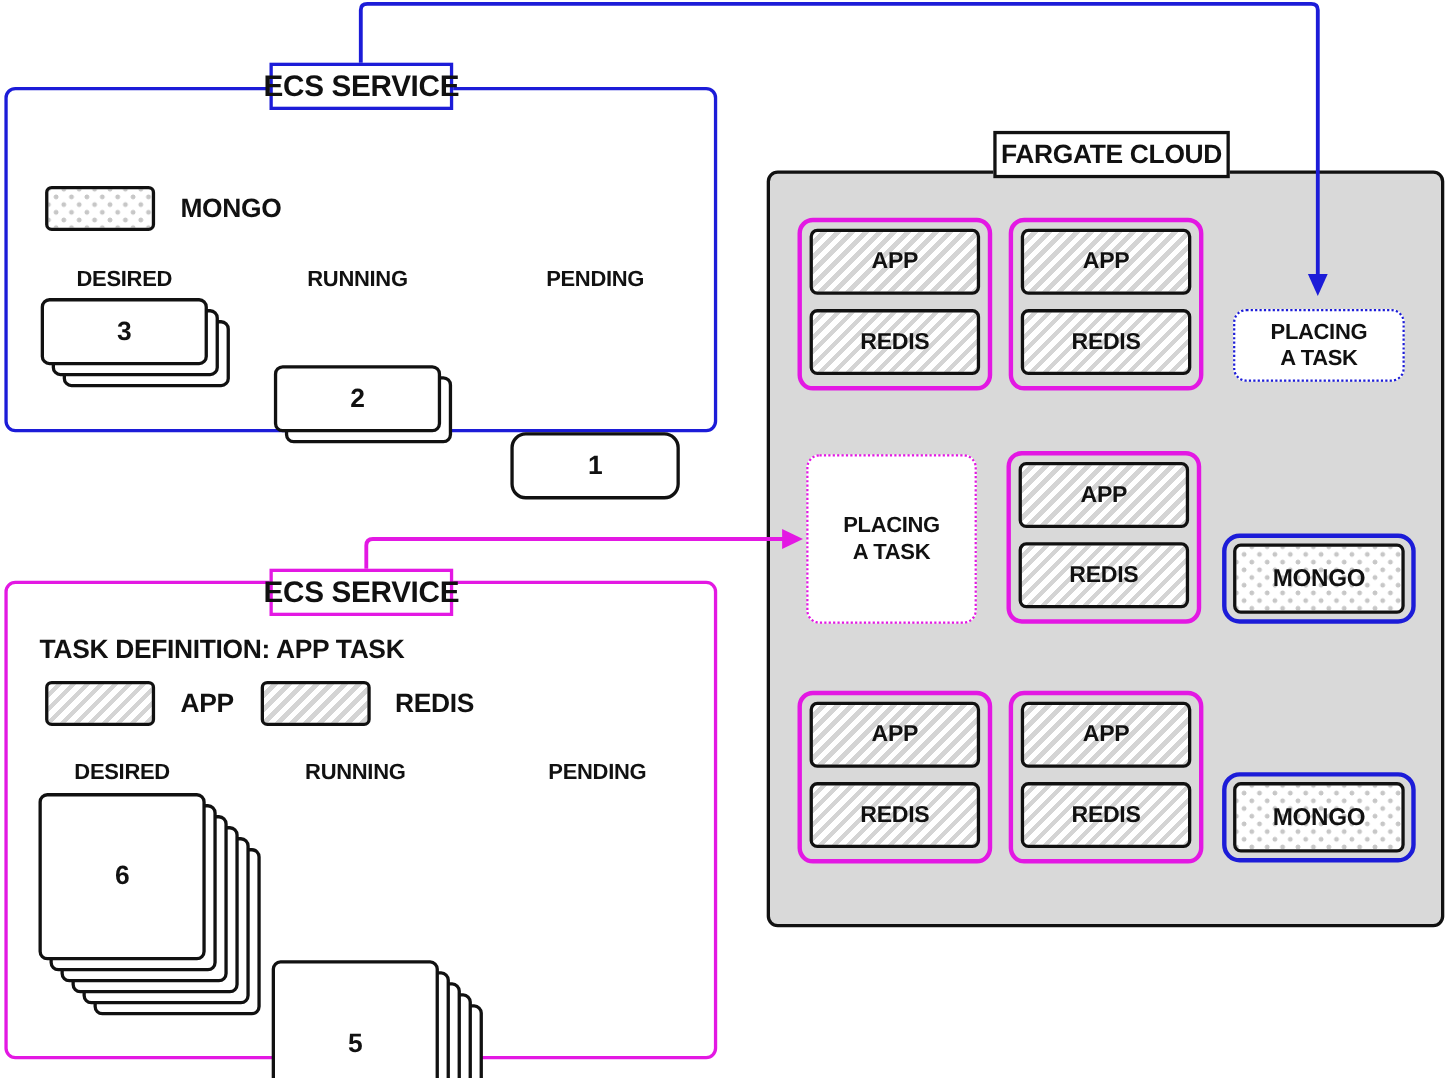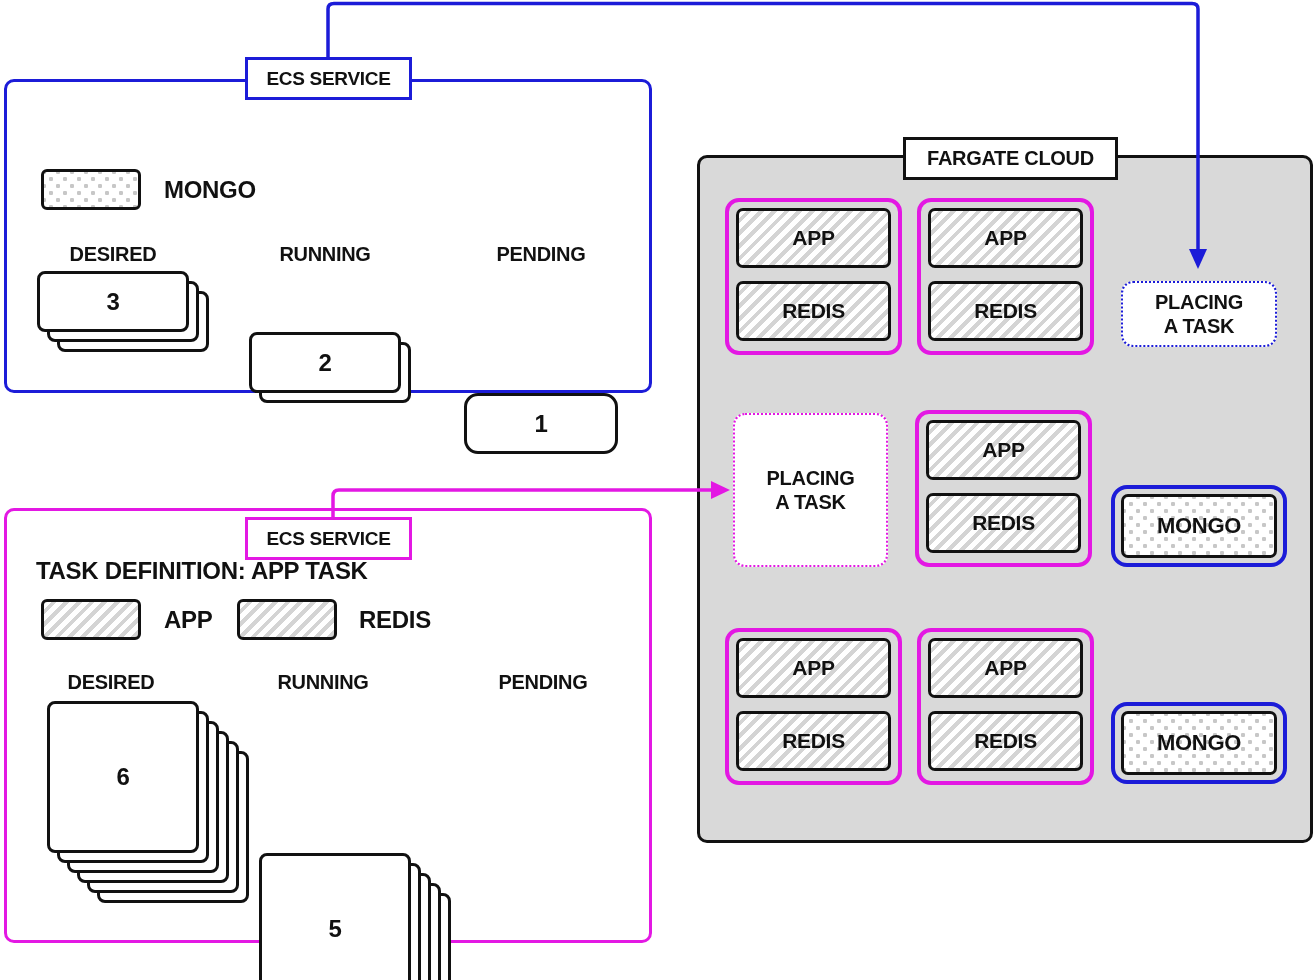--- a/index.html
+++ b/index.html
@@ -13,21 +13,21 @@
     font-family:"Liberation Sans",sans-serif;font-weight:700;color:var(--ink);
     letter-spacing:-0.3px;
   }
   .abs{position:absolute;}
   
   .service-box{border:3.5px solid;border-radius:10px;background:#fff;}
   .service-box.blue{border-color:var(--blue);}
   .service-box.magenta{border-color:var(--magenta);}
   .title-box{
     display:flex;align-items:center;justify-content:center;
-    background:#fff;border:3.5px solid;font-size:19px;white-space:nowrap;
+    background:#fff;border:3.5px solid;font-size:27px;white-space:nowrap;
   }
   .title-box.blue{border-color:var(--blue);}
   .title-box.magenta{border-color:var(--magenta);}
   .title-box.black{border-color:var(--ink);}
   .taskdef{font-size:24px;white-space:nowrap;}
   
   .hatch{
     background-color:#fff;
     background-image:repeating-linear-gradient(135deg,#ffffff 0 5px,var(--hatch) 5px 9px);
   }
@@ -102,21 +102,21 @@
     <div class="stack-shadow" style="transform: translate(10px, 10px); z-index: 8; border-radius: 8px;"></div>
       </div>
     <div class="abs stack r14" style="left:457px;top:189px;width:154px;height:61px;">
       <div class="card-front">
         <span>1</span>
       </div>
     </div>
   </div>
   <div class="abs title-box blue" style="left:245px;top:57px;width:167px;height:43px;">ECS SERVICE</div>
 
-  <div class="abs service-box magenta" style="left:4px;top:508px;width:648px;height:435px;padding-left:12px;">
+  <div class="abs service-box magenta" style="left:4px;top:528px;width:648px;height:435px;">
     <div class="abs taskdef" style="left:29px;top:46px;">TASK DEFINITION: APP TASK</div>
     <div class="abs swatch hatch" style="left:34px;top:88px;"></div>
     <div class="abs legend-label" style="left:157px;top:88px;">APP</div>
     <div class="abs swatch hatch" style="left:230px;top:88px;"></div>
     <div class="abs legend-label" style="left:352px;top:88px;">REDIS</div>
 
     <div class="abs counter-label" style="left:28px;top:160px;width:152px;">DESIRED</div>
     <div class="abs counter-label" style="left:240px;top:160px;width:152px;">RUNNING</div>
     <div class="abs counter-label" style="left:460px;top:160px;width:152px;">PENDING</div>
 
@@ -175,21 +175,21 @@
       <div class="container-box hatch" style="top:79px;">REDIS</div>
     </div>
     <div class="abs task-group" style="left:217px;top:470px;">
       <div class="container-box hatch" style="top:6px;">APP</div>
       <div class="container-box hatch" style="top:79px;">REDIS</div>
     </div>
     <div class="abs mongo-group" style="left:411px;top:544px;">
       <div class="mongo-box dots">MONGO</div>
     </div>
   </div>
-  <div class="abs title-box black" style="left:903px;top:137px;width:215px;height:43px;font-size:20px;">FARGATE CLOUD</div>
+  <div class="abs title-box black" style="left:903px;top:119px;width:215px;height:43px;font-size:24px;">FARGATE CLOUD</div>
 
   <svg class="arrows" width="1316" height="980" viewBox="0 0 1316 980">
     <path d="M 328 57 L 328 9 Q 328 3.5 334 3.5 L 1192 3.5 Q 1198 3.5 1198 9 L 1198 251" fill="none" style="stroke:var(--blue);" stroke-width="3.5"></path>
     <polygon points="1189,249 1207,249 1198,269" style="fill:var(--blue);"></polygon>
     <path d="M 333 517 L 333 496 Q 333 490 339 490 L 713 490" fill="none" style="stroke:var(--magenta);" stroke-width="3.5"></path>
     <polygon points="711,481 711,499 730,490" style="fill:var(--magenta);"></polygon>
   </svg>
 </div>
 
 </body></html>

